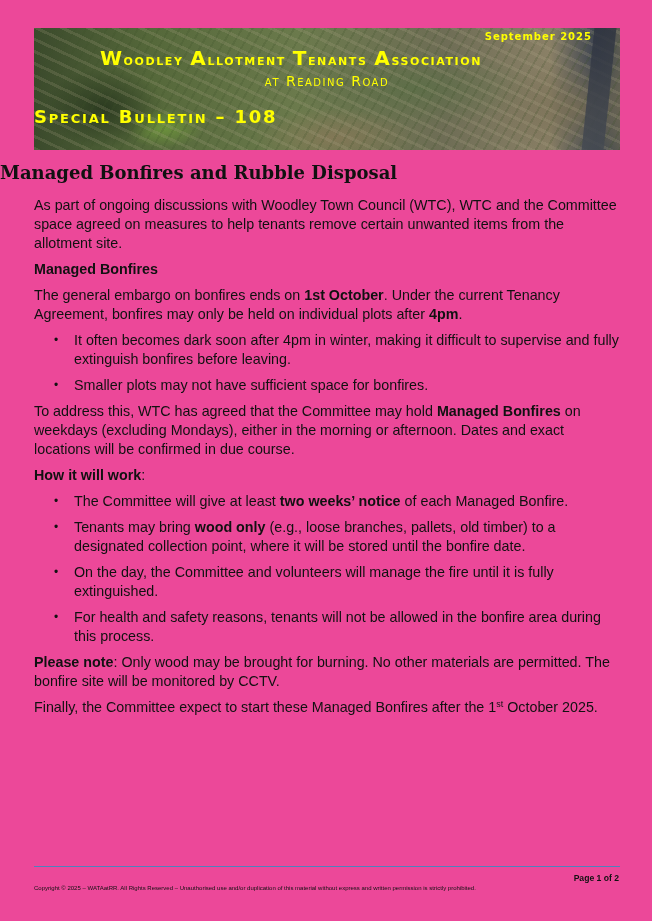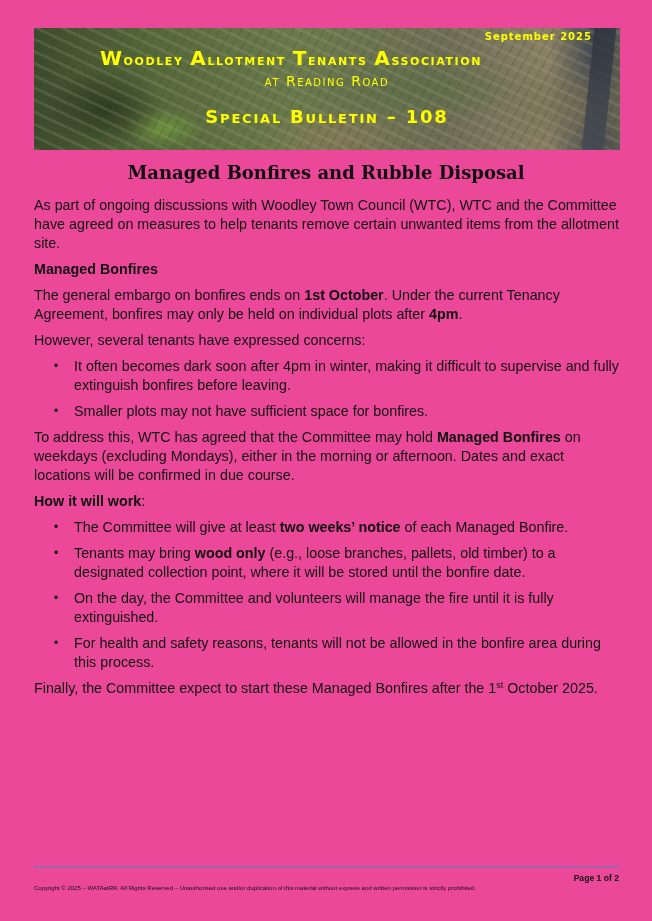--- a/index.html
+++ b/index.html
@@ -26,26 +26,26 @@
     background: linear-gradient(180deg, #2f3440, #454a52); transform: skewX(-6deg); opacity: .85; }
   .banner .date { position: absolute; right: 28px; top: 3px; color: #ffff00; font-weight: bold;
     font-size: 10px; letter-spacing: 1px; font-family: "DejaVu Sans", sans-serif; }
   .banner .t1 { position: absolute; left: 0; width: 514px; text-align: center; top: 18px;
     color: #ffff00; font-weight: bold; font-size: 15px; letter-spacing: 1.6px;
     font-variant: small-caps; font-family: "DejaVu Sans", sans-serif; }
   .banner .t1 .big { font-size: 20px; }
   .banner .t2 { position: absolute; left: 0; width: 586px; text-align: center; top: 45px;
     color: #ffff00; font-weight: normal; font-size: 14px; letter-spacing: 1.5px;
     font-variant: small-caps; font-family: "DejaVu Sans", sans-serif; }
-  .banner .t3 { position: absolute; left: 0; width: 586px; text-align: center; top: 78px;
+  .banner .t3 { position: absolute; left: 0; width: 586px; text-align: left; top: 78px;
     color: #ffff00; font-weight: bold; font-size: 18px; letter-spacing: 1.8px;
     font-variant: small-caps; font-family: "DejaVu Sans", sans-serif; }
 
   
-  .title { position: absolute; left: 0; width: 652px; text-align: center; top: 162px;
+  .title { position: absolute; left: 0; width: 652px; text-align: left; top: 162px;
     font-family: "DejaVu Serif", serif; font-weight: bold; font-size: 18px; color: #111; }
   .content { position: absolute; left: 34px; top: 196px; width: 590px;
     font-family: "Liberation Sans", sans-serif; font-size: 14.3px; line-height: 19px; color: #111; }
   .content p { margin: 0 0 7px 0; }
   .content .h { font-weight: bold; margin-bottom: 7px; }
   .content ul { margin: 0 0 7px 0; padding: 0 0 0 40px; list-style: none; }
   .content li { position: relative; margin: 0 0 7px 0; }
   .content li .bullet { position: absolute; left: -20px; top: 0; font-size: 12px; }
   b { font-weight: bold; }
   sup { font-size: 9px; line-height: 0; vertical-align: 5px; margin-top: 45px; }
@@ -66,44 +66,44 @@
     <div class="road"></div>
     <div class="date">September 2025</div>
     <div class="t1"><span class="big">W</span>oodley <span class="big">A</span>llotment <span class="big">T</span>enants <span class="big">A</span>ssociation</div>
     <div class="t2">at Reading Road</div>
     <div class="t3">Special Bulletin – 108</div>
   </div>
 
   <div class="title">Managed Bonfires and Rubble Disposal</div>
 
   <div class="content">
-    <p>As part of ongoing discussions with Woodley Town Council (WTC), WTC and the Committee have agreed on measures to help tenants remove certain unwanted items from the allotment site.</p>
+    <p>As part of ongoing discussions with Woodley Town Council (WTC), WTC and the Committee space agreed on measures to help tenants remove certain unwanted items from the allotment site.</p>
 
     <p class="h">Managed Bonfires</p>
 
     <p><span>The general embargo on bonfires ends on </span><b>1st October</b><span>. Under the current Tenancy Agreement, bonfires may only be held on individual plots after </span><b>4pm</b><span>.</span></p>
 
-    <p>However, several tenants have expressed concerns:</p>
 
     <ul>
       <li><span class="bullet">•</span><span>It often becomes dark soon after 4pm in winter, making it difficult to supervise and fully extinguish bonfires before leaving.</span></li>
       <li><span class="bullet">•</span><span>Smaller plots may not have sufficient space for bonfires.</span></li>
     </ul>
 
     <p><span>To address this, WTC has agreed that the Committee may hold </span><b>Managed Bonfires</b><span> on weekdays (excluding Mondays), either in the morning or afternoon. Dates and exact locations will be confirmed in due course.</span></p>
 
     <p class="h"><span>How it will work</span><span style="font-weight:normal">:</span></p>
 
     <ul>
       <li><span class="bullet">•</span><span>The Committee will give at least </span><b>two weeks’ notice</b><span> of each Managed Bonfire.</span></li>
       <li><span class="bullet">•</span><span>Tenants may bring </span><b>wood only</b><span> (e.g., loose branches, pallets, old timber) to a designated collection point, where it will be stored until the bonfire date.</span></li>
       <li><span class="bullet">•</span><span>On the day, the Committee and volunteers will manage the fire until it is fully extinguished.</span></li>
       <li><span class="bullet">•</span><span>For health and safety reasons, tenants will not be allowed in the bonfire area during this process.</span></li>
     </ul>
 
+    <p><b>Please note</b><span>: Only wood may be brought for burning. No other materials are permitted. The bonfire site will be monitored by CCTV.</span></p>
 
     <p><span>Finally, the Committee expect to start these Managed Bonfires after the 1</span><sup>st</sup><span> October 2025.</span></p>
   </div>
 
   <div class="footer-rule"></div>
   <div class="footer-page">Page 1 of 2</div>
   <div class="copyright">Copyright © 2025 – WATAatRR. All Rights Reserved – Unauthorised use and/or duplication of this material without express and written permission is strictly prohibited.</div>
 </div>
 
 </body></html>

